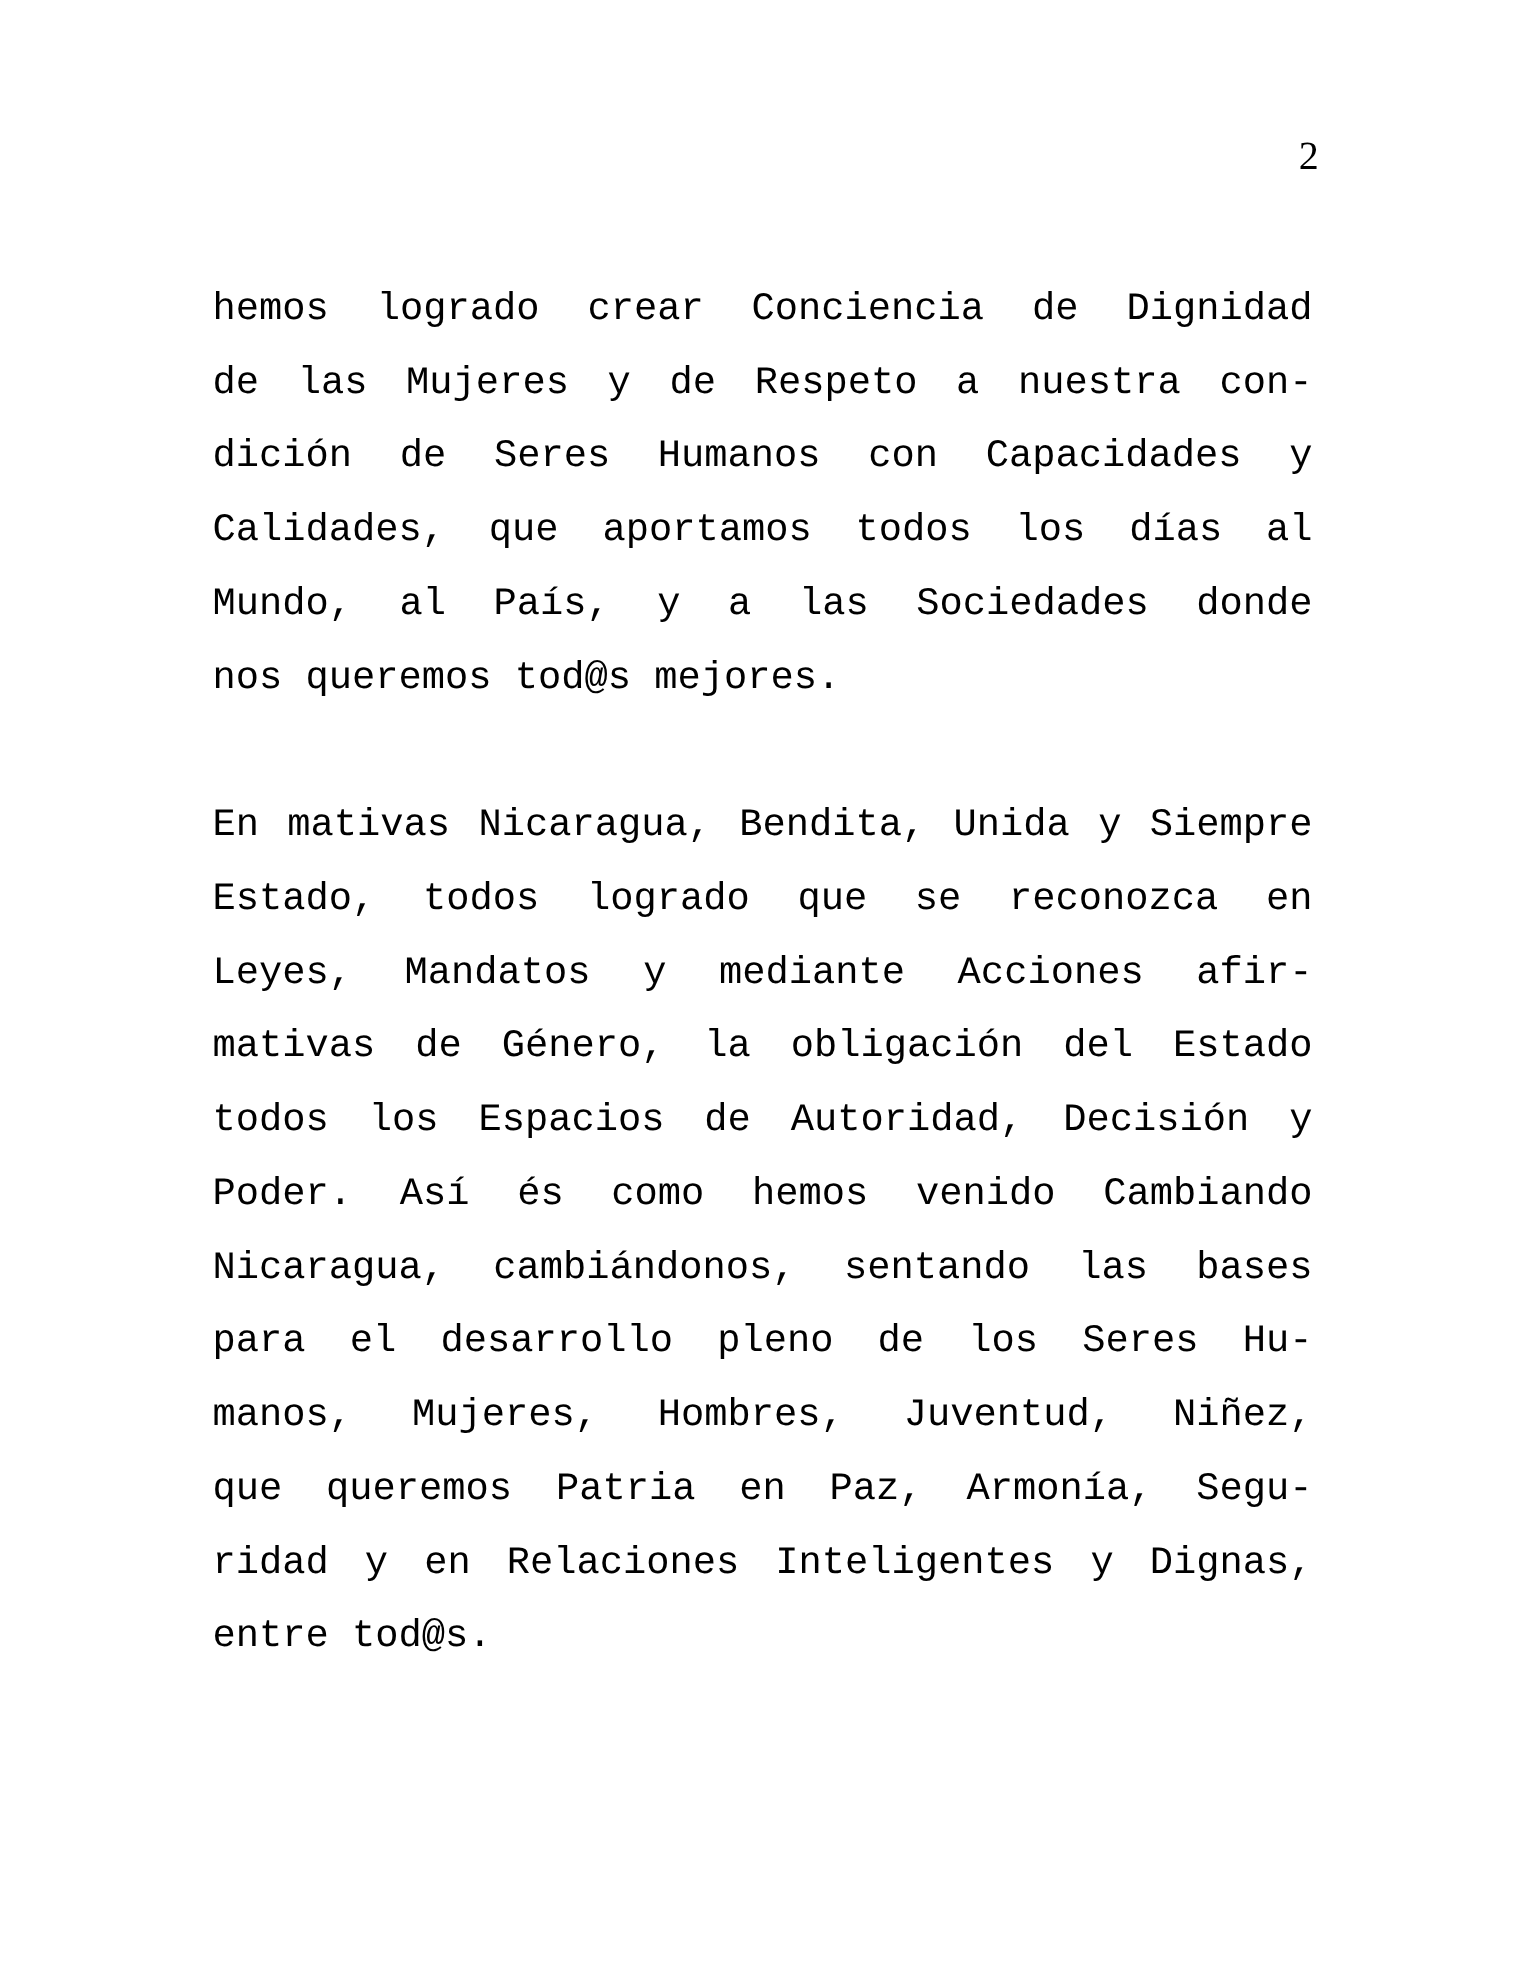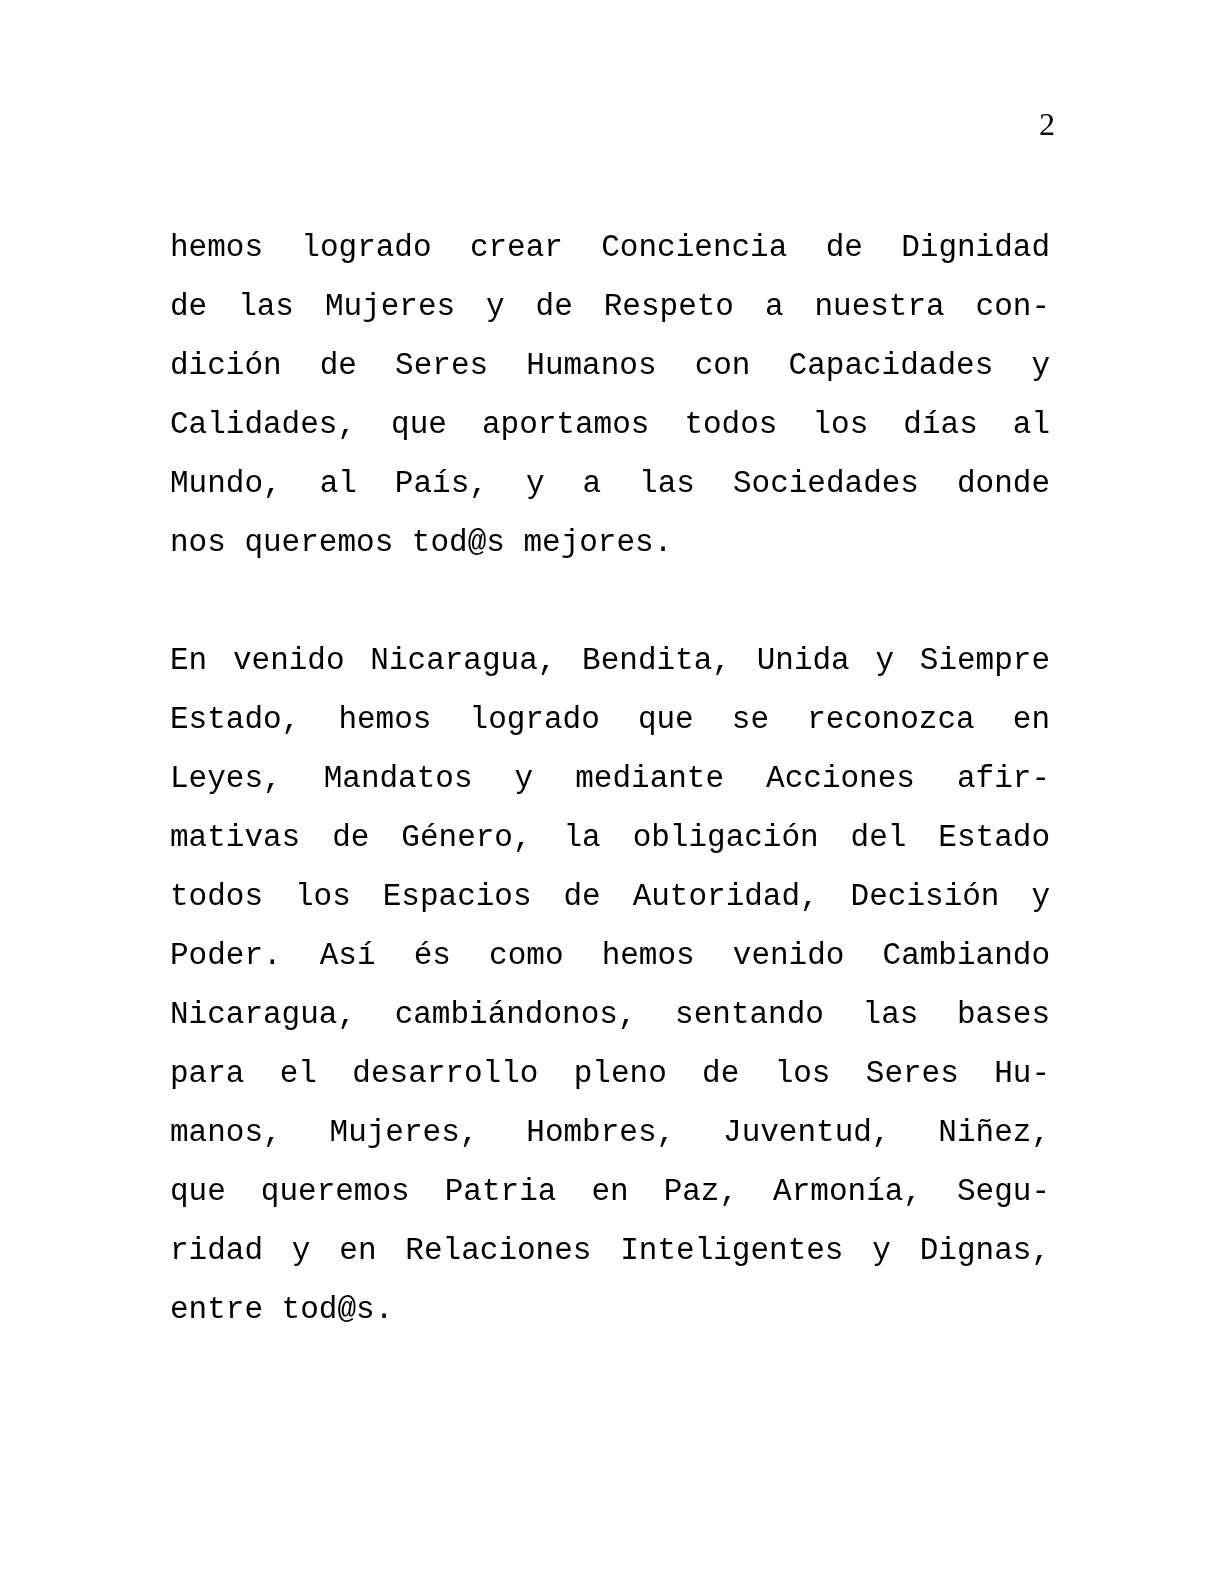--- a/index.html
+++ b/index.html
@@ -65,22 +65,22 @@
   <div class="document-body">
       <div class="paragraph">
         <div class="text-line"><span class="seg">hemos logrado crear Conciencia de Dignidad</span></div>
         <div class="text-line"><span class="seg">de las Mujeres y de Respeto a nuestra con-</span></div>
         <div class="text-line"><span class="seg">dición de Seres Humanos con Capacidades y</span></div>
         <div class="text-line"><span class="seg">Calidades, que aportamos todos los días al</span></div>
         <div class="text-line"><span class="seg">Mundo, al País, y a las Sociedades donde</span></div>
         <div class="text-line end"><span class="seg">nos queremos tod@s mejores.</span></div>
       </div>
       <div class="paragraph">
-        <div class="text-line"><span class="seg">En venido </span><span class="seg bold">Nicaragua, Bendita, Unida y Siempre</span></div>
-        <div class="text-line"><span class="seg bold">Estado,</span><span class="seg"> hemos logrado que se reconozca en</span></div>
+        <div class="text-line"><span class="seg">En mativas </span><span class="seg bold">Nicaragua, Bendita, Unida y Siempre</span></div>
+        <div class="text-line"><span class="seg bold">Estado,</span><span class="seg"> todos logrado que se reconozca en</span></div>
         <div class="text-line"><span class="seg">Leyes, Mandatos y mediante Acciones afir-</span></div>
         <div class="text-line"><span class="seg">mativas de Género, la obligación del Estado</span></div>
         <div class="text-line"><span class="seg">todos los Espacios de Autoridad, Decisión y</span></div>
         <div class="text-line"><span class="seg">Poder. Así és como hemos venido Cambiando</span></div>
         <div class="text-line"><span class="seg">Nicaragua, cambiándonos, sentando las bases</span></div>
         <div class="text-line"><span class="seg">para el desarrollo pleno de los Seres Hu-</span></div>
         <div class="text-line"><span class="seg">manos, Mujeres, Hombres, Juventud, Niñez,</span></div>
         <div class="text-line"><span class="seg">que queremos Patria en Paz, Armonía, Segu-</span></div>
         <div class="text-line"><span class="seg">ridad y en Relaciones Inteligentes y Dignas,</span></div>
         <div class="text-line end"><span class="seg">entre tod@s.</span></div>

